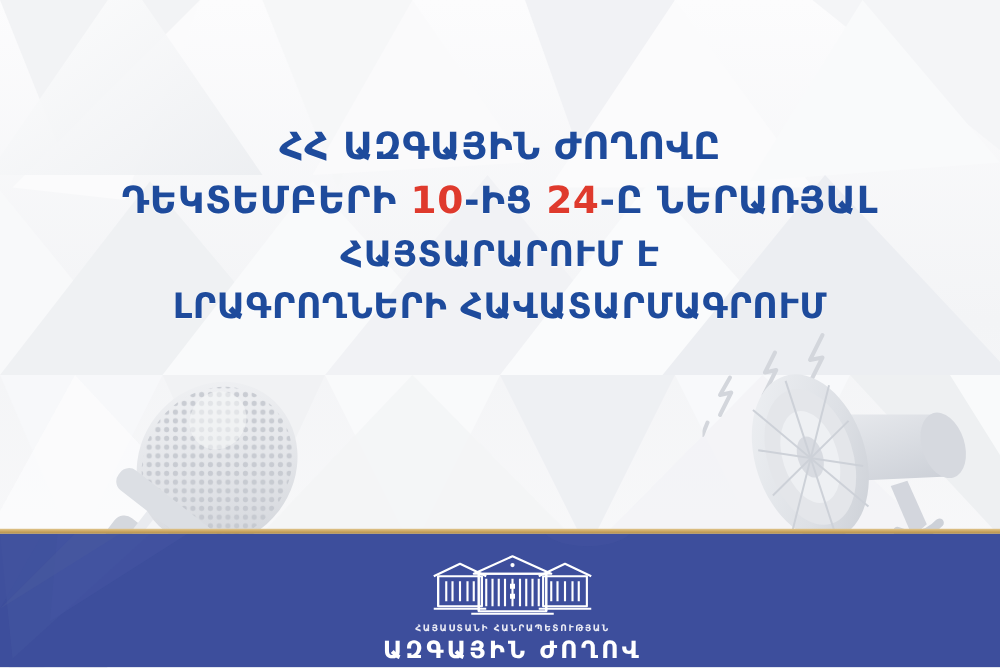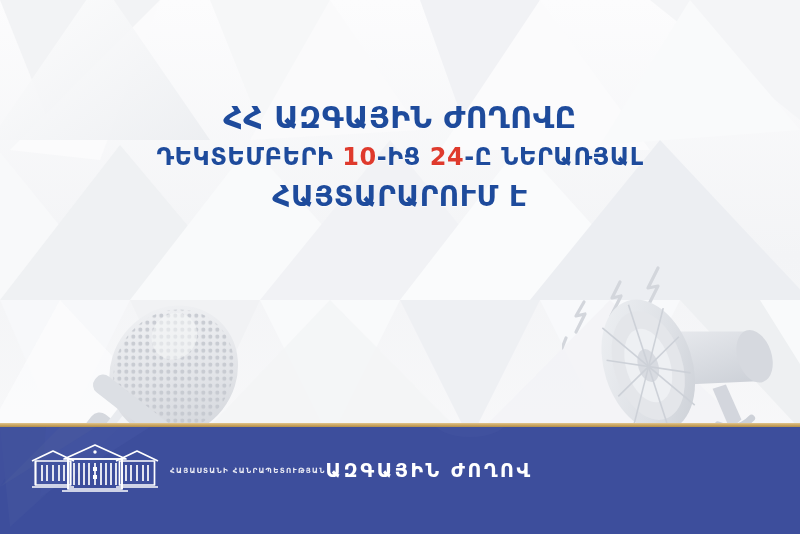--- a/index.html
+++ b/index.html
@@ -64,21 +64,21 @@
   }
   .hl-line {
     color: #1e4b9c;
     font-weight: bold;
     letter-spacing: 0.5px;
     line-height: 1.18;
     white-space: nowrap;
     text-shadow: 0 1px 0 rgba(255,255,255,0.55);
   }
   .hl-1 { font-size: 30px; margin-bottom: 8px; }
-  .hl-2 { font-size: 24px; margin-bottom: 8px; }
+  .hl-2 { font-size: 30px; margin-bottom: 8px; }
   .hl-3 { font-size: 28px; margin-bottom: 8px; }
   .hl-4 { font-size: 28px; }
   .accent { color: #df3a2d; }
 
   
   .gold-rule {
     position: absolute;
     left: 0;
     right: 0;
     top: 423px;
@@ -101,21 +101,21 @@
     inset: 0;
     opacity: 0.5;
   }
   .logo-block {
     position: absolute;
     left: 0;
     right: 0;
     top: 443px;
     z-index: 8;
     display: flex;
-    flex-direction: row;
+    flex-direction: column;
     align-items: center;
     padding-left: 20px;
   }
   .logo-mark { display: block; }
   .logo-sub {
     color: #e9eaf4;
     font-size: 7.2px;
     letter-spacing: 1.3px;
     font-weight: bold;
     margin-top: 3px;
@@ -257,20 +257,21 @@
       </g>
     </svg>
   </div>
 
   <div class="headline">
     <div class="hl-line hl-1">ՀՀ ԱԶԳԱՅԻՆ ԺՈՂՈՎԸ</div>
     <div class="hl-line hl-2">
       <span>ԴԵԿՏԵՄԲԵՐԻ </span><span class="accent">10</span><span>-ԻՑ </span><span class="accent">24</span><span>-Ը ՆԵՐԱՌՅԱԼ</span>
     </div>
     <div class="hl-line hl-3">ՀԱՅՏԱՐԱՐՈՒՄ Է</div>
+    <div class="hl-line hl-4">ԼՐԱԳՐՈՂՆԵՐԻ ՀԱՎԱՏԱՐՄԱԳՐՈՒՄ</div>
   </div>
 
   <div class="gold-rule"></div>
 
   <div class="footer">
     <svg class="footer-ghost" viewBox="0 0 800 107" preserveAspectRatio="none">
       <polygon points="0,0 120,0 10,100" fill="#45569f"></polygon>
       <polygon points="46,0 150,0 40,70" fill="#4a5aa6" opacity="0.7"></polygon>
       <polygon points="60,0 96,0 0,60" fill="#56659f" opacity="0.5"></polygon>
       <polygon points="0,60 34,0 0,0" fill="#4857a0" opacity="0.6"></polygon>

